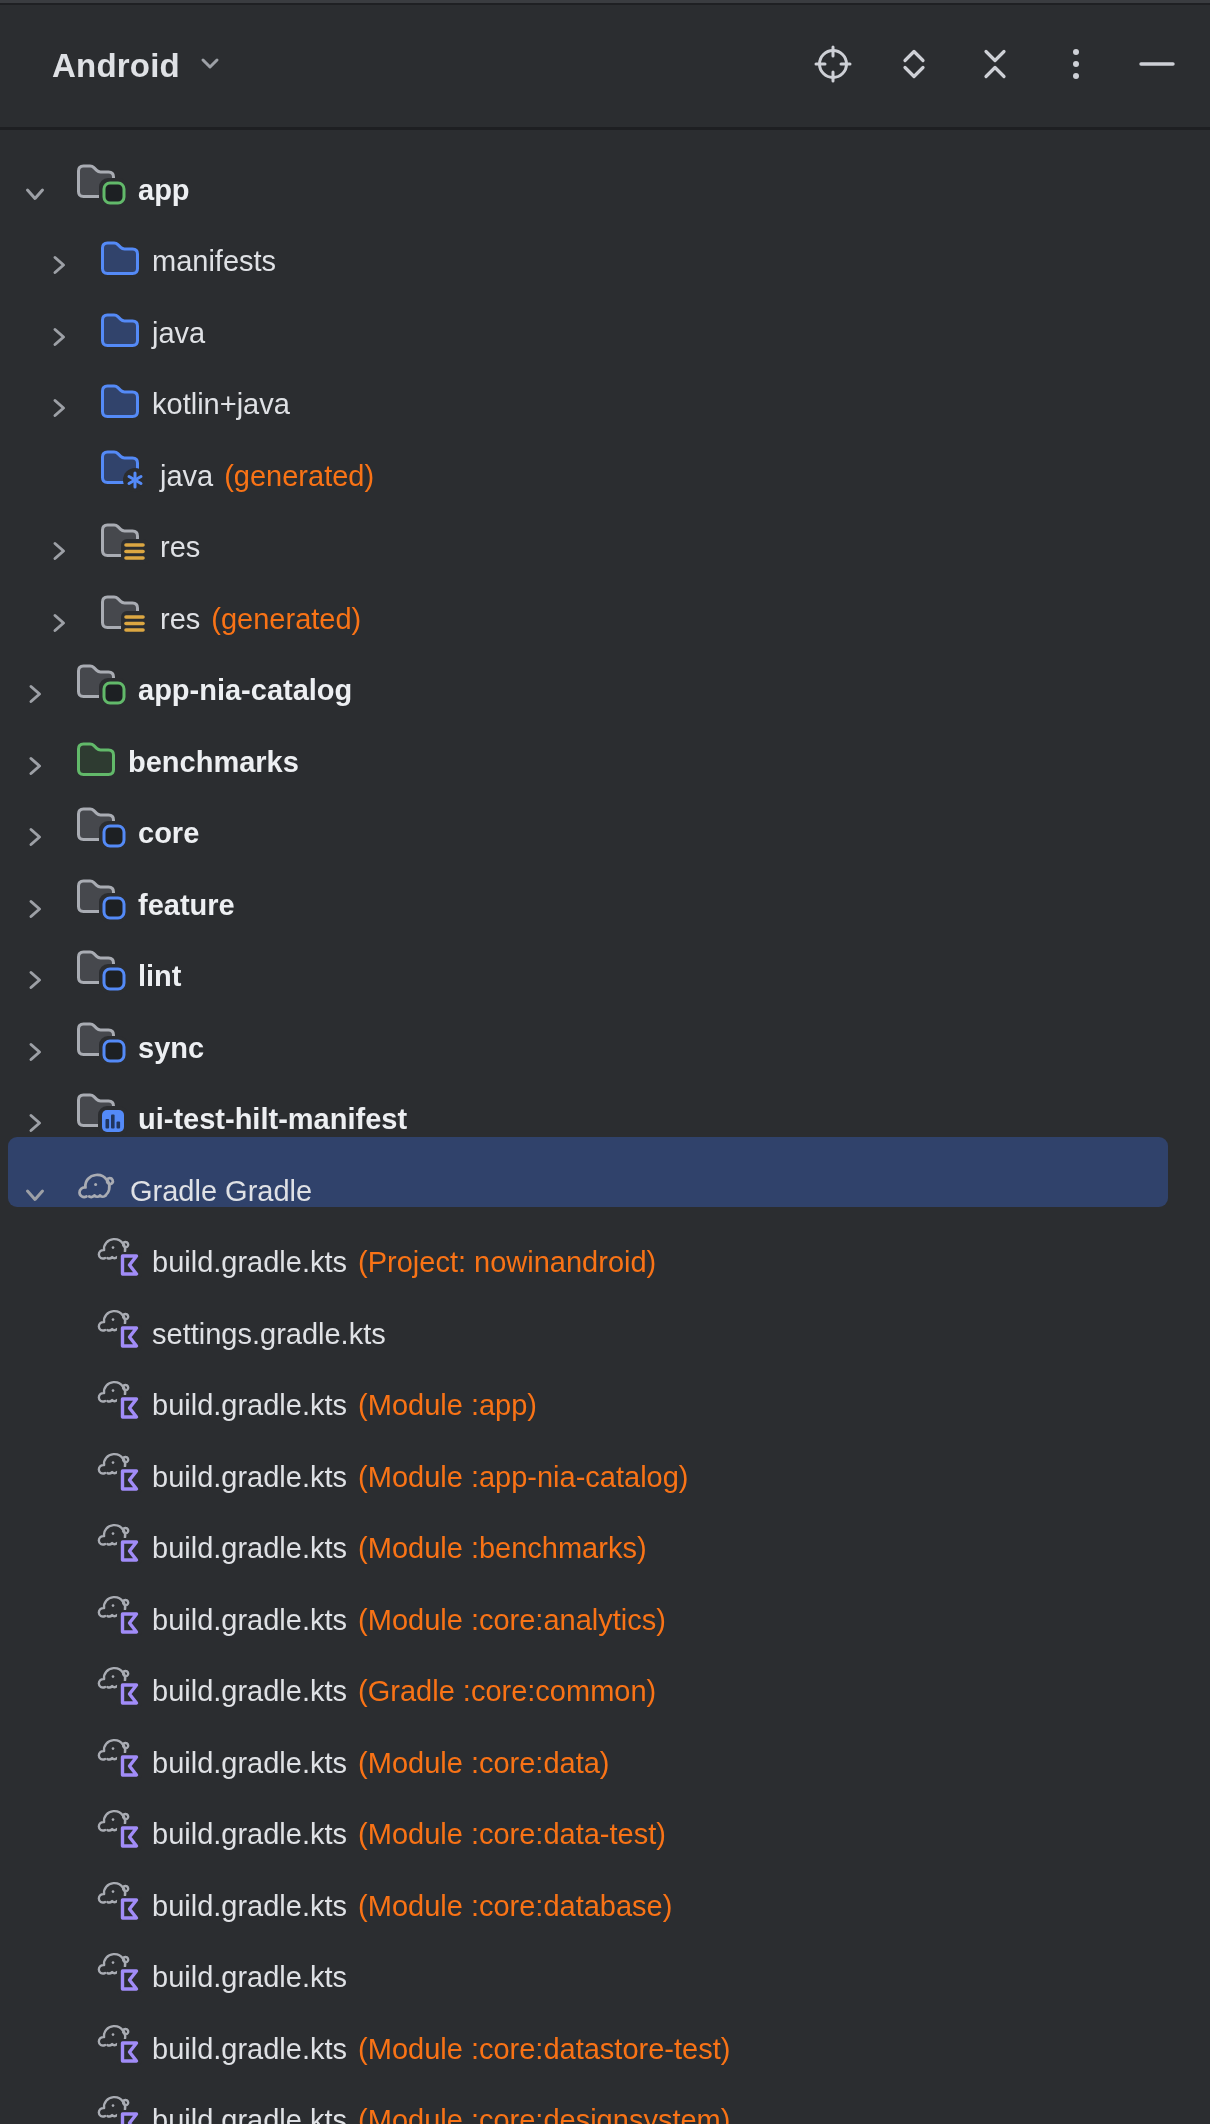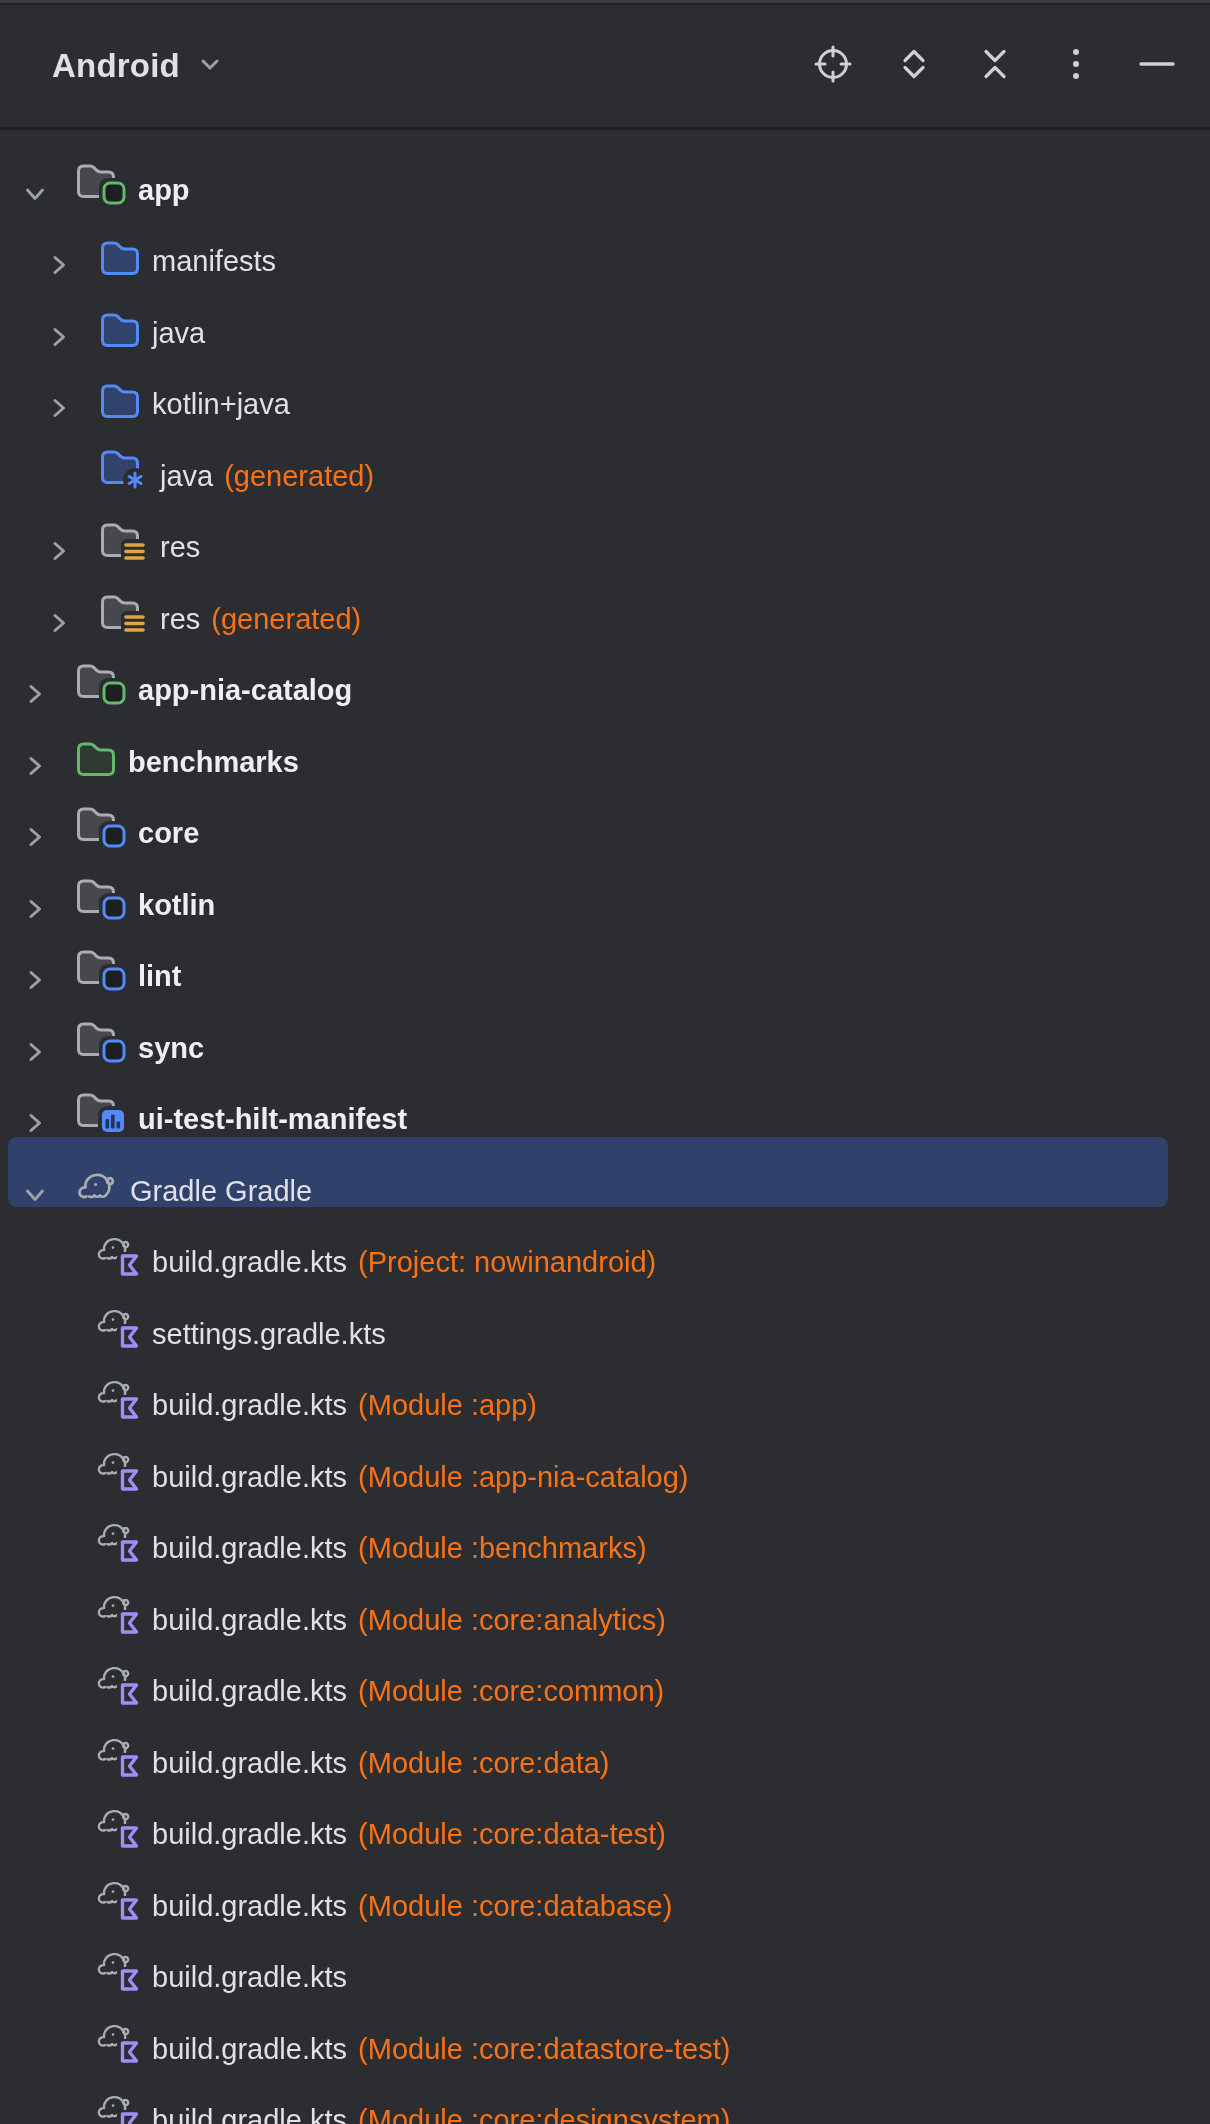--- a/index.html
+++ b/index.html
@@ -12,21 +12,21 @@
   .panel { width:1210px; height:2124px; background:#2B2D30; position:relative; overflow:hidden; }
   .strip-a { height:3px; background:#3A3C40; }
   .strip-b { height:2px; background:#1F2023; }
 
   .header {
     height:122px; display:flex; align-items:center;
     padding:0 30px 0 52px; background:#2B2D30;
   }
   .hdr-divider { height:3px; background:#1E1F22; }
 
-  .view-selector { display:flex; align-items:center; gap:14px; cursor:pointer; }
+  .view-selector { display:flex; gap:14px; cursor:pointer; }
   .view-title { font-size:33px; font-weight:700; color:#DFE1E5; letter-spacing:.2px; }
 
   .actions { margin-left:auto; display:flex; align-items:center; gap:35px; }
   .act-btn { width:46px; height:46px; display:flex; align-items:center; justify-content:center; border-radius:8px; cursor:pointer; }
 
   .tree { padding-top:5px; }
   .row {
     height:71.5px; display:flex; align-items:flex-end;
     position:relative; white-space:nowrap; cursor:pointer;
   }
@@ -263,21 +263,21 @@
             <path d="M9 5.5 L17.5 13 L9 20.5" stroke="#9DA0A6" stroke-width="3" stroke-linecap="round" stroke-linejoin="round"></path>
           </svg>
         </span>
         <span class="icon-slot">
           <svg width="54" height="46" viewBox="0 0 54 46" fill="none" xmlns="http://www.w3.org/2000/svg">
             <path transform="translate(0,0)" d="M4.5 30.5 V10 q0-5 5-5 h6.6 q2.2 0 3.8 1.6 l2.8 2.8 q1.6 1.6 3.8 1.6 h8 q5 0 5 5 V30.5 q0 5 -5 5 h-25 q-5 0 -5 -5 Z" fill="#46484D" stroke="#A9ACB3" stroke-width="3" stroke-linejoin="round"></path>
             <rect x="25" y="17" width="29" height="29" rx="9" fill="#2B2D30"></rect>
             <rect x="30" y="22" width="20" height="20" rx="6" fill="#1D2023" stroke="#548AF7" stroke-width="3"></rect>
           </svg>
         </span>
-        <span class="label bold">kotlin</span>
+        <span class="label bold">feature</span>
       </div>
       <div class="row lvl0">
         <span class="chev-slot">
           <svg width="26" height="26" viewBox="0 0 26 26" fill="none" xmlns="http://www.w3.org/2000/svg">
             <path d="M9 5.5 L17.5 13 L9 20.5" stroke="#9DA0A6" stroke-width="3" stroke-linecap="round" stroke-linejoin="round"></path>
           </svg>
         </span>
         <span class="icon-slot">
           <svg width="54" height="46" viewBox="0 0 54 46" fill="none" xmlns="http://www.w3.org/2000/svg">
             <path transform="translate(0,0)" d="M4.5 30.5 V10 q0-5 5-5 h6.6 q2.2 0 3.8 1.6 l2.8 2.8 q1.6 1.6 3.8 1.6 h8 q5 0 5 5 V30.5 q0 5 -5 5 h-25 q-5 0 -5 -5 Z" fill="#46484D" stroke="#A9ACB3" stroke-width="3" stroke-linejoin="round"></path>
@@ -464,21 +464,21 @@
     <path d="M33.6 12.4 c1.7 2.8 2.3 6.1 1.5 9.4 c-0.5 2.2 -1.7 4.1 -3.4 5.5"></path>
     <path d="M31.8 27.4 c-1.6 1.8 -4.2 1.8 -5.7 0 c-1.5 1.8 -4.1 1.8 -5.6 0 c-1.3 1.5 -3.6 1.9 -5.3 1.1"></path>
     <circle cx="21.6" cy="16.6" r="1.5" fill="#A9ACB3" stroke="none"></circle>
   </g>
             </g>
             <rect x="23" y="19" width="25" height="27" rx="5" fill="#2B2D30"></rect>
             <path d="M28.5 23 h14 l-7 9 7 9 h-14 z" stroke="#A18CF8" stroke-width="3.4" stroke-linejoin="round" fill="none"></path>
           </svg>
         </span>
         <span class="label">build.gradle.kts</span>
-        <span class="hint">(Module :core:common)</span>
+        <span class="hint">(Gradle :core:common)</span>
       </div>
       <div class="row lvl1">
         <span class="chev-slot narrow"></span>
         <span class="icon-slot">
           <svg width="48" height="46" viewBox="0 0 48 46" fill="none" xmlns="http://www.w3.org/2000/svg">
             <g transform="scale(0.88)">
   <g stroke="#A9ACB3" stroke-width="2.7" stroke-linecap="round" stroke-linejoin="round" fill="none">
     <path d="M12.5 28.5 c-3.5 1.5 -7 -0.5 -7 -4 c0 -3 2.5 -5.5 6 -5 c-1 -6.5 4 -12 10.5 -12.5 c4.5 -0.4 8.5 1.5 10.8 5 c1.2 -2.3 4.6 -2.4 5.7 -0.2 c1.1 2.2 -0.6 4.6 -3 4.2 c-1.2 -0.2 -2.1 -1 -2.4 -2.1"></path>
     <path d="M33.6 12.4 c1.7 2.8 2.3 6.1 1.5 9.4 c-0.5 2.2 -1.7 4.1 -3.4 5.5"></path>
     <path d="M31.8 27.4 c-1.6 1.8 -4.2 1.8 -5.7 0 c-1.5 1.8 -4.1 1.8 -5.6 0 c-1.3 1.5 -3.6 1.9 -5.3 1.1"></path>

